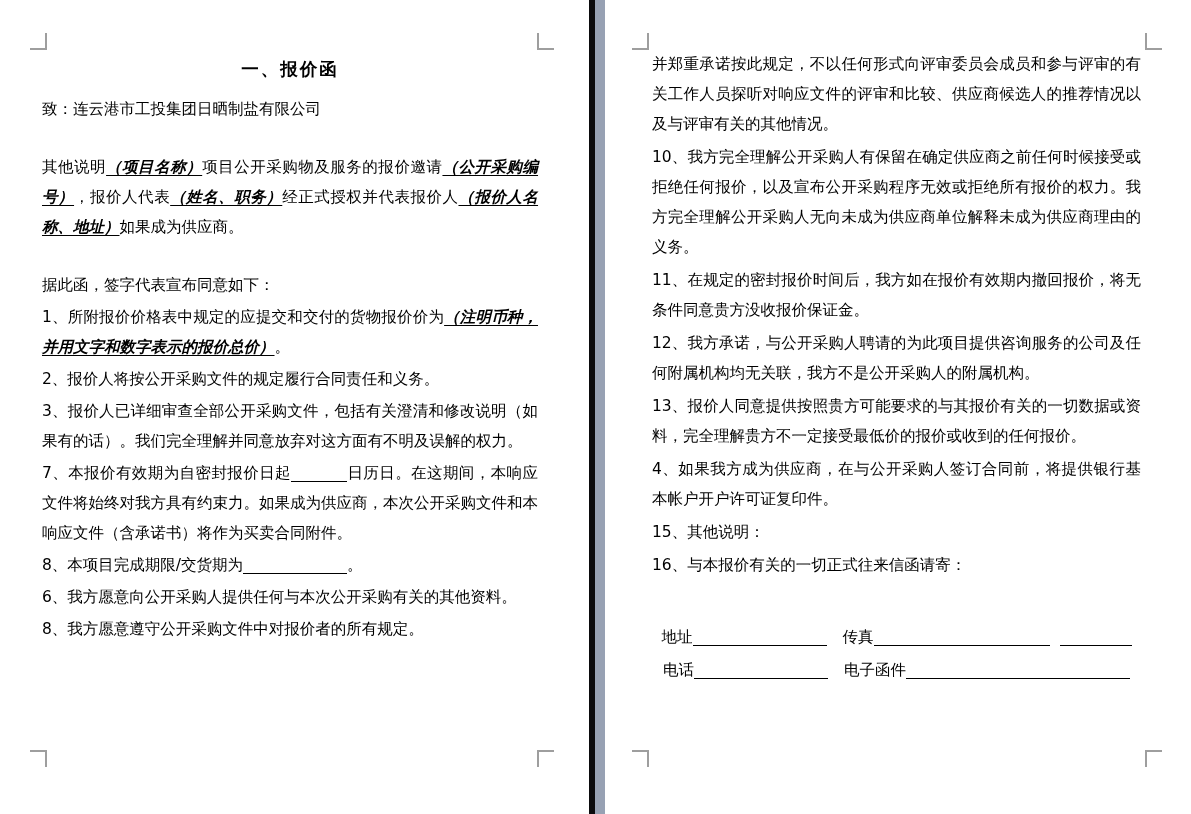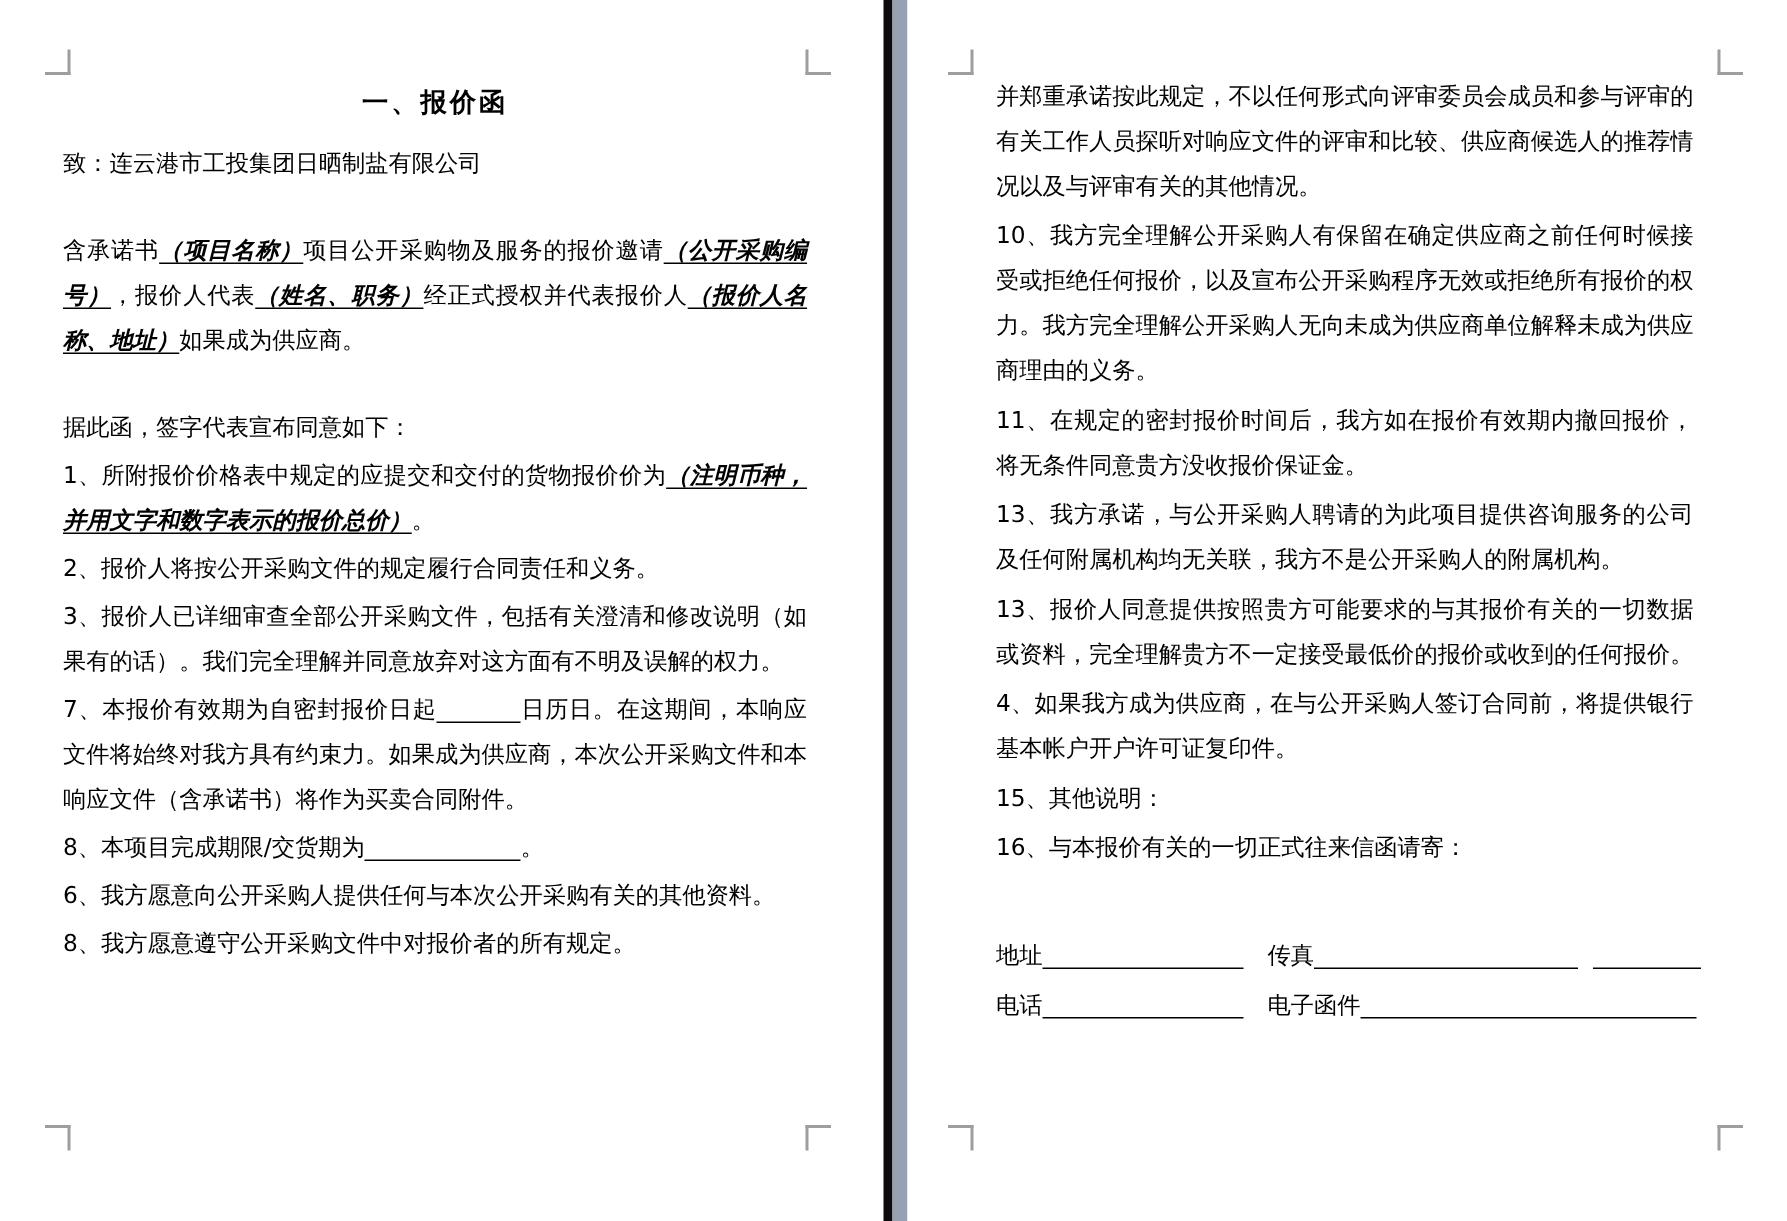--- a/index.html
+++ b/index.html
@@ -34,35 +34,35 @@
   .para { margin: 2px 0; }
   .para.title {
     text-align: center;
     font-weight: bold;
     font-size: 17.5px;
     letter-spacing: 2px;
     margin-bottom: 10px;
   }
   .para.spacer { height: 24px; }
   .para.spacer.large { height: 36px; }
-  .page-right .para.body { margin: 3px 16px; }
+  .page-right .para.body { margin: 3px 4px; }
 
   .iu {
     font-style: italic;
     font-weight: bold;
     text-decoration: underline;
     text-underline-offset: 3px;
   }
   .blank {
     display: inline-block;
     height: 1.05em;
     border-bottom: 1.5px solid var(--c-text, #000);
     vertical-align: text-bottom;
   }
-  .contact-row { white-space: nowrap; text-align: right; }
+  .contact-row { white-space: nowrap; text-align: center; }
 
   
   .divider { position: absolute; top: 0; bottom: 0; left: 589px; width: 16px; }
   .divider .band-black { position: absolute; top: 0; bottom: 0; left: 0; width: 6px;  background: var(--c-divider-black, #0b0b0d); }
   .divider .band-gray  { position: absolute; top: 0; bottom: 0; left: 6px; width: 10px; background: var(--c-divider-gray, #97a1b3); }
 
   
   .cropmark {
     position: absolute; width: 15px; height: 15px;
     border: 0 solid var(--c-crop, #9e9e9e);
@@ -87,21 +87,21 @@
 
   <section class="page page-left">
     <div class="cropmark tl"></div>
     <div class="cropmark tr"></div>
     <div class="cropmark bl"></div>
     <div class="cropmark br"></div>
     <div class="text-area" id="page-body-0">
         <div class="para title"><span>一、报价函</span></div>
         <div class="para body"><span>致：连云港市工投集团日晒制盐有限公司</span></div>
         <div class="para spacer"></div>
-        <div class="para body"><span>含承诺书</span><span class="iu">（项目名称）</span><span>项目公开采购物及服务的报价邀请</span><span class="iu">（公开采购编号）</span><span>，报价人代表</span><span class="iu">（姓名、职务）</span><span>经正式授权并代表报价人</span><span class="iu">（报价人名称、地址）</span><span>如果成为供应商。</span></div>
+        <div class="para body"><span>其他说明</span><span class="iu">（项目名称）</span><span>项目公开采购物及服务的报价邀请</span><span class="iu">（公开采购编号）</span><span>，报价人代表</span><span class="iu">（姓名、职务）</span><span>经正式授权并代表报价人</span><span class="iu">（报价人名称、地址）</span><span>如果成为供应商。</span></div>
         <div class="para spacer"></div>
         <div class="para body"><span>据此函，签字代表宣布同意如下：</span></div>
         <div class="para body"><span>1、所附报价价格表中规定的应提交和交付的货物报价价为</span><span class="iu">（注明币种，并用文字和数字表示的报价总价）</span><span>。</span></div>
         <div class="para body"><span>2、报价人将按公开采购文件的规定履行合同责任和义务。</span></div>
         <div class="para body"><span>3、报价人已详细审查全部公开采购文件，包括有关澄清和修改说明（如果有的话）。我们完全理解并同意放弃对这方面有不明及误解的权力。</span></div>
         <div class="para body"><span>7、本报价有效期为自密封报价日起</span><span class="blank" style="width: 56px;"></span><span>日历日。在这期间，本响应文件将始终对我方具有约束力。如果成为供应商，本次公开采购文件和本响应文件（含承诺书）将作为买卖合同附件。</span></div>
         <div class="para body"><span>8、本项目完成期限/交货期为</span><span class="blank" style="width: 104px;"></span><span>。</span></div>
         <div class="para body"><span>6、我方愿意向公开采购人提供任何与本次公开采购有关的其他资料。</span></div>
         <div class="para body"><span>8、我方愿意遵守公开采购文件中对报价者的所有规定。</span></div>
       </div>
@@ -114,21 +114,21 @@
 
   <section class="page page-right">
     <div class="cropmark tl"></div>
     <div class="cropmark tr"></div>
     <div class="cropmark bl"></div>
     <div class="cropmark br"></div>
     <div class="text-area" id="page-body-1">
         <div class="para body"><span>并郑重承诺按此规定，不以任何形式向评审委员会成员和参与评审的有关工作人员探听对响应文件的评审和比较、供应商候选人的推荐情况以及与评审有关的其他情况。</span></div>
         <div class="para body"><span>10、我方完全理解公开采购人有保留在确定供应商之前任何时候接受或拒绝任何报价，以及宣布公开采购程序无效或拒绝所有报价的权力。我方完全理解公开采购人无向未成为供应商单位解释未成为供应商理由的义务。</span></div>
         <div class="para body"><span>11、在规定的密封报价时间后，我方如在报价有效期内撤回报价，将无条件同意贵方没收报价保证金。</span></div>
-        <div class="para body"><span>13、我方承诺，与公开采购人聘请的为此项目提供咨询服务的公司及任何附属机构均无关联，我方不是公开采购人的附属机构。</span></div>
+        <div class="para body"><span>12、我方承诺，与公开采购人聘请的为此项目提供咨询服务的公司及任何附属机构均无关联，我方不是公开采购人的附属机构。</span></div>
         <div class="para body"><span>13、报价人同意提供按照贵方可能要求的与其报价有关的一切数据或资料，完全理解贵方不一定接受最低价的报价或收到的任何报价。</span></div>
         <div class="para body"><span>4、如果我方成为供应商，在与公开采购人签订合同前，将提供银行基本帐户开户许可证复印件。</span></div>
         <div class="para body"><span>15、其他说明：</span></div>
         <div class="para body"><span>16、与本报价有关的一切正式往来信函请寄：</span></div>
         <div class="para spacer large"></div>
         <div class="para body contact-row"><span>地址</span><span class="blank" style="width: 134px;"></span><span style="margin-left: 16px;">传真</span><span class="blank" style="width: 176px;"></span><span class="blank" style="width: 72px; margin-left: 10px;"></span></div>
         <div class="para body contact-row"><span>电话</span><span class="blank" style="width: 134px;"></span><span style="margin-left: 16px;">电子函件</span><span class="blank" style="width: 224px;"></span></div>
       </div>
   </section>
 

